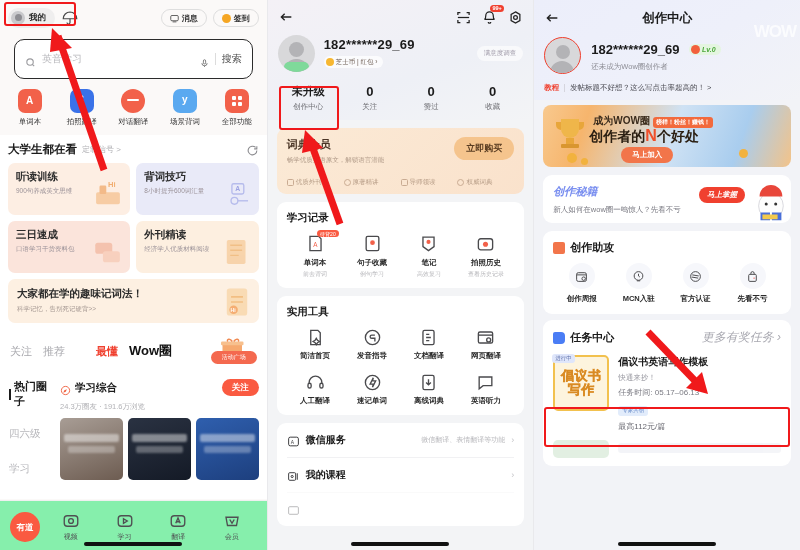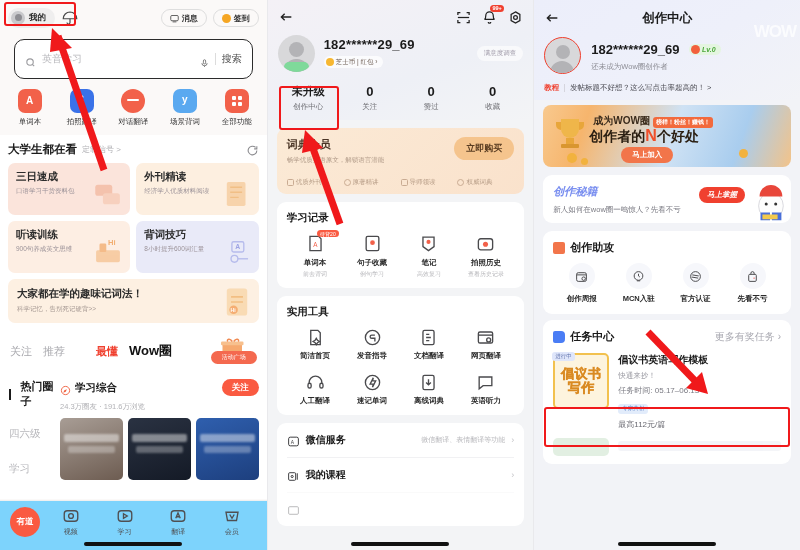--- a/index.html
+++ b/index.html
@@ -83,41 +83,41 @@
   .act-btn {
     position: absolute; bottom: 0; left: 0; width: 46px; height: 13px; border-radius: 7px;
     background: #f4694f; color: #fff; font-size: 6px; display: flex; align-items: center; justify-content: center;
     filter: blur(0.3px);
   }
   .gift { position: absolute; top: -1px; left: 7px; width: 30px; height: 18px; }
 
   .feedbody { display: flex; background: #fff; height: 128px; }
   .feedside { width: 56px; padding: 8px 0 0 9px; }
   .fs-item { font-size: 10.5px; color: #b7b7bb; margin-bottom: 21px; }
-  .fs-active { font-size: 11px; color: #1b1b1b; font-weight: bold; display: flex; align-items: center; gap: 10px; }
+  .fs-active { font-size: 11px; color: #1b1b1b; font-weight: bold; display: flex; align-items: center; gap: 3px; }
   .fs-bar { width: 2px; height: 11px; background: #1b1b1b; display: inline-block; }
   .feedmain { flex: 1; padding: 8px 8px 0 4px; }
   .fm-head { display: flex; align-items: center; gap: 4px; }
   .fm-title { font-size: 10.5px; font-weight: bold; color: #1b1b1b; }
   .fm-follow {
     margin-left: auto; background: #fa5a41; color: #fff; font-size: 8.5px; font-weight: bold;
     border-radius: 9px; padding: 2.5px 10px;
   }
   .fm-meta { font-size: 7.5px; color: #b2b2b6; margin-top: 6px; filter: blur(0.2px); }
   .fm-thumbs { display: flex; gap: 5px; margin-top: 6px; }
   .thumb { flex: 1; height: 62px; border-radius: 5px; position: relative; overflow: hidden; }
   .th1 { background: linear-gradient(160deg,#a89d95,#6d5c51); }
   .th2 { background: linear-gradient(160deg,#2a3242,#141a26); }
   .th3 { background: linear-gradient(160deg,#2f5fae,#1d3f7e); }
   .th-txt { position:absolute; left:4px; right:4px; top: 16px; height: 8px; background: rgba(255,255,255,.45); border-radius:2px; filter: blur(1px);}
   .th-txt2 { position:absolute; left:8px; right:8px; top: 28px; height: 7px; background: rgba(255,255,255,.3); border-radius:2px; filter: blur(1px);}
 
   .tabbar {
-    position: absolute; bottom: 0; left: 0; right: 0; height: 50px; background: #7dd3fc;
-    display: flex; align-items: center; padding: 0 8px 8px 8px; border-top: 0.5px solid #f0f0f0;
+    position: absolute; bottom: 0; left: 0; right: 0; height: 50px; background: #86efac;
+    display: flex; align-items: flex-end; padding: 0 8px 8px 8px; border-top: 0.5px solid #f0f0f0;
   }
   .tb { flex: 1; text-align: center; }
   .tb-ic { width: 18px; height: 18px; margin: 0 auto 2px auto; color: #4f4f52; }
   .tb-lb { font-size: 7px; color: #4f4f52; }
   .youdao-logo {
     width: 30px; height: 30px; border-radius: 50%; background: #fa5a41; color: #fff;
     display: flex; align-items: center; justify-content: center; font-size: 8.5px; font-weight: bold;
     margin: 0 4px 0 2px; line-height: 1;
   }
   .home-ind { position: absolute; bottom: 4px; left: 50%; transform: translateX(-50%); width: 98px; height: 4px; border-radius: 2px; background: #111; }
@@ -240,21 +240,21 @@
   .helpcard { margin: 8px 9px 0 9px; background: #fff; border-radius: 9px; padding: 9px 10px 10px 10px; }
   .hc-title { display: flex; align-items: center; gap: 5px; }
   .gift-sm { width: 12px; height: 12px; background: #f2754a; border-radius: 2px; position: relative; }
   .hc-t { font-size: 11px; font-weight: bold; color: #1b1b1b; }
   .circ-ic { width: 26px; height: 26px; border-radius: 50%; background: #f6f7fb; display:flex; align-items:center; justify-content:center; margin: 0 auto 5px auto; color:#4a4a4d;}
 
   .taskcard { margin: 6px 9px 0 9px; background: #fff; border-radius: 9px; padding: 9px 10px 8px 10px; }
   .tk-head { display: flex; align-items: center; gap: 5px; }
   .tk-ic { width: 12px; height: 12px; background: #4a7df5; border-radius: 2px 4px 4px 2px; }
   .tk-t { font-size: 11px; font-weight: bold; color: #1b1b1b; }
-  .tk-more { margin-left: auto; font-size: 10px; color: #a8a8b0; filter: blur(0.3px); }
+  .tk-more { margin-left: auto; font-size: 12px; color: #a8a8b0; filter: blur(0.3px); font-style: italic; }
   .tk-body { display: flex; gap: 9px; margin-top: 9px; }
   .tk-thumb {
     width: 56px; height: 56px; border-radius: 5px; background: #fdf4de; border: 2px solid #f2c14e;
     position: relative; display:flex; flex-direction:column; align-items:center; justify-content:center; flex: 0 0 56px;
   }
   .tk-thumb-txt { font-size: 13px; font-weight: bold; color: #f2a03c; line-height: 1.05; letter-spacing: 0.5px; -webkit-text-stroke: 0.4px #d88a22; }
   .tk-state {
     position: absolute; top: -3px; left: -3px; background: #dfe6fb; color: #5b6ea8; font-size: 5.5px;
     border-radius: 3px; padding: 1px 3px; filter: blur(0.2px);
   }
@@ -366,55 +366,55 @@
         <span class="sec-title">大学生都在看</span>
         <span class="sec-sub">定制信号 &gt;</span>
         <span class="refresh">
           <svg viewBox="0 0 24 24" fill="none" stroke="currentColor" stroke-width="2">
               <path d="M20 12a8 8 0 1 1-2.3-5.6"></path>
               <path d="M20 4v5h-5"></path>
             </svg>
         </span>
       </div>
       <div class="cards2">
-        <div class="card card-c">
-          <h4>三日速成</h4>
-          <p>口语学习干货资料包</p>
-          <svg class="card-art" viewBox="0 0 40 40">
-              <rect x="5" y="9" width="20" height="13" rx="3" fill="#f3bda6"></rect>
-              <rect x="14" y="19" width="20" height="13" rx="3" fill="#f7cdb9"></rect>
-            </svg>
-        </div>
-        <div class="card card-d">
-          <h4>外刊精读</h4>
-          <p>经济学人优质材料阅读</p>
-          <svg class="card-art" viewBox="0 0 40 40">
-              <rect x="8" y="6" width="22" height="28" rx="2" fill="#f7cfa2"></rect>
-              <path d="M12 12h14M12 18h14M12 24h10" stroke="#efb777" stroke-width="1.6"></path>
-            </svg>
-        </div>
-      </div>
-      <div class="cards2">
         <div class="card card-a">
           <h4>听读训练</h4>
           <p>900句养成英文思维</p>
           <svg class="card-art" viewBox="0 0 40 40">
               <rect x="6" y="18" width="28" height="14" rx="2" fill="#f6c79a"></rect>
               <rect x="10" y="10" width="8" height="10" rx="1.5" fill="#f2b27a"></rect>
               <text x="20" y="12" font-size="9" fill="#f0a45f" font-weight="bold">Hi</text>
             </svg>
         </div>
         <div class="card card-b">
           <h4>背词技巧</h4>
           <p>8小时提升600词汇量</p>
           <svg class="card-art" viewBox="0 0 40 40">
               <rect x="14" y="8" width="14" height="12" rx="2" fill="none" stroke="#aeb4ea" stroke-width="1.6"></rect>
               <text x="18" y="17" font-size="8" fill="#8f96e0" font-weight="bold">A</text>
               <circle cx="17" cy="28" r="4" fill="none" stroke="#aeb4ea" stroke-width="1.6"></circle>
               <path d="M21 28h12" stroke="#aeb4ea" stroke-width="1.6"></path>
+            </svg>
+        </div>
+      </div>
+      <div class="cards2">
+        <div class="card card-c">
+          <h4>三日速成</h4>
+          <p>口语学习干货资料包</p>
+          <svg class="card-art" viewBox="0 0 40 40">
+              <rect x="5" y="9" width="20" height="13" rx="3" fill="#f3bda6"></rect>
+              <rect x="14" y="19" width="20" height="13" rx="3" fill="#f7cdb9"></rect>
+            </svg>
+        </div>
+        <div class="card card-d">
+          <h4>外刊精读</h4>
+          <p>经济学人优质材料阅读</p>
+          <svg class="card-art" viewBox="0 0 40 40">
+              <rect x="8" y="6" width="22" height="28" rx="2" fill="#f7cfa2"></rect>
+              <path d="M12 12h14M12 18h14M12 24h10" stroke="#efb777" stroke-width="1.6"></path>
             </svg>
         </div>
       </div>
       <div class="card-wide">
         <h4>大家都在学的趣味记词法！</h4>
         <p>科学记忆，告别死记硬背&gt;&gt;</p>
         <svg class="card-art" viewBox="0 0 40 40">
             <rect x="8" y="4" width="24" height="32" rx="3" fill="#f8d8ac"></rect>
             <path d="M13 14h14M13 20h14" stroke="#f0b672" stroke-width="2"></path>
             <circle cx="16" cy="29" r="5" fill="#f4a25e"></circle>

